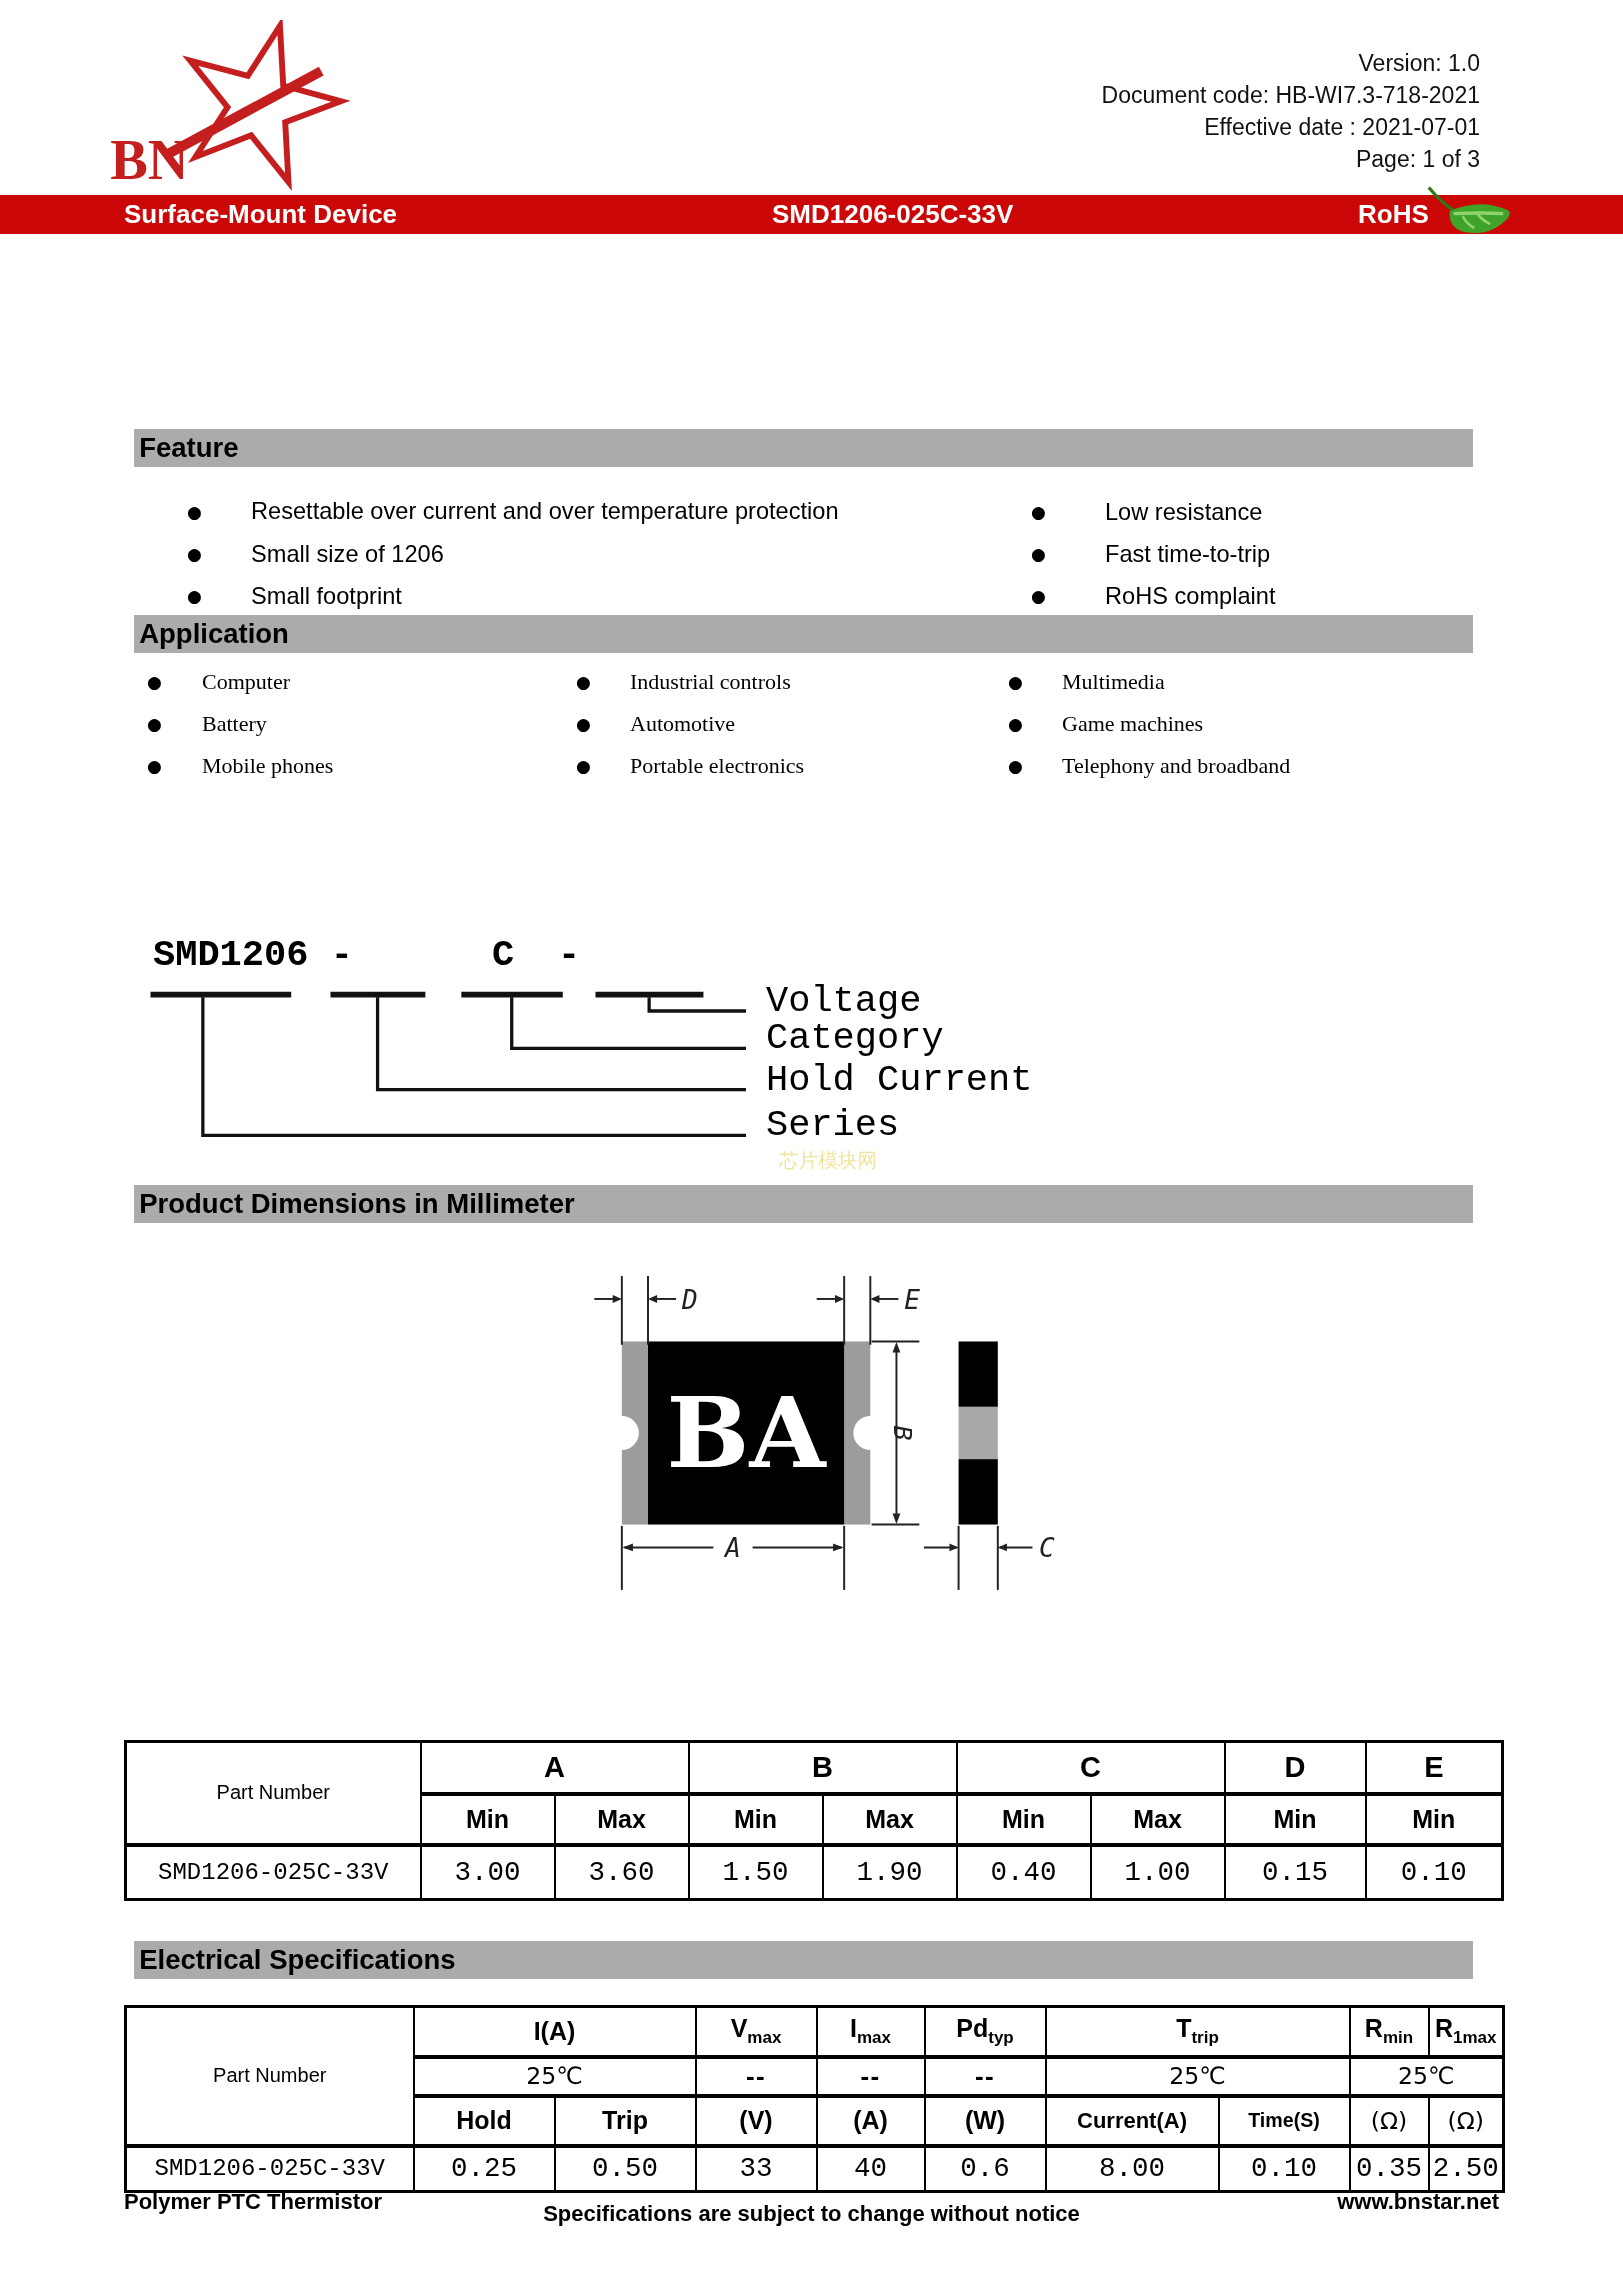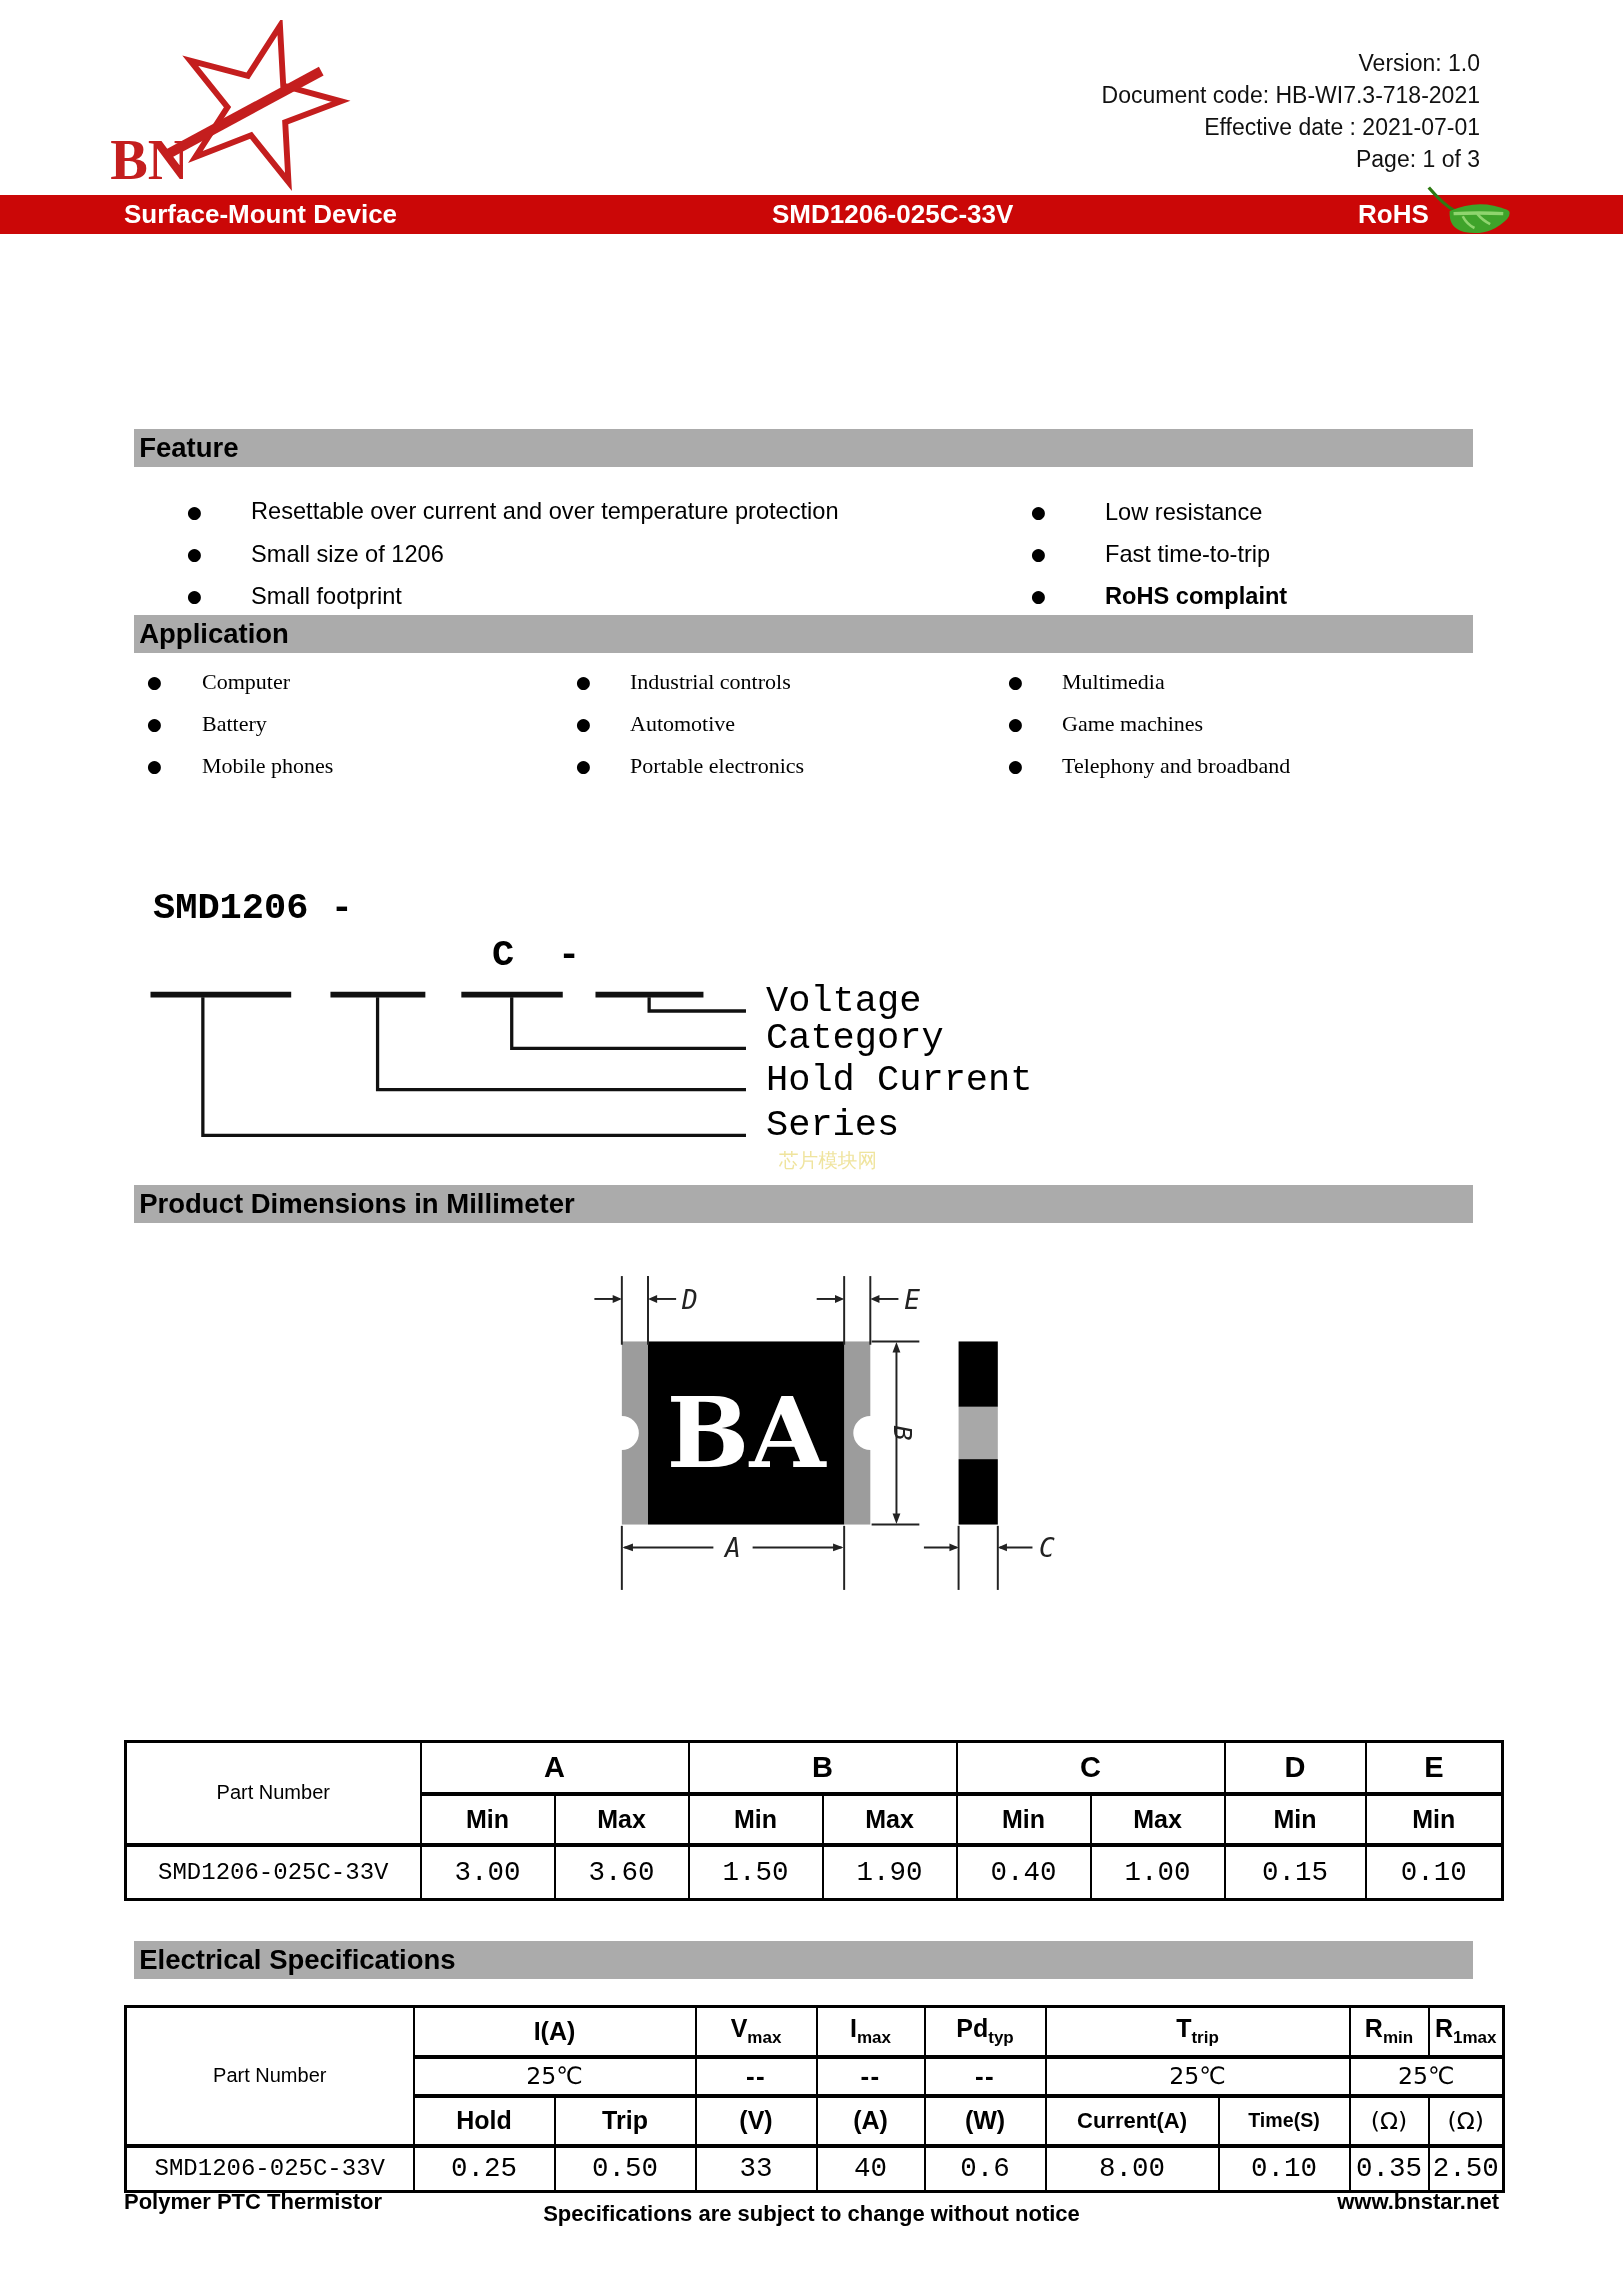--- a/index.html
+++ b/index.html
@@ -83,21 +83,21 @@
   <span class="bullet" style="left:187px;top:541px;">●</span>
   <span class="fitem" style="left:251px;top:541px;">Small size of 1206</span>
   <span class="bullet" style="left:187px;top:583px;">●</span>
   <span class="fitem" style="left:251px;top:583px;">Small footprint</span>
 
   <span class="bullet" style="left:1031px;top:499px;">●</span>
   <span class="fitem" style="left:1105px;top:499px;">Low resistance</span>
   <span class="bullet" style="left:1031px;top:541px;">●</span>
   <span class="fitem" style="left:1105px;top:541px;">Fast time-to-trip</span>
   <span class="bullet" style="left:1031px;top:583px;">●</span>
-  <span class="fitem" style="left:1105px;top:583px;font-weight:bold;">RoHS complaint</span>
+  <span class="fitem" style="left:1105px;top:583px;">RoHS complaint</span>
 
   <div class="secbar" style="top:615px;">Application</div>
 
   <span class="bullet" style="left:147px;top:669px;">●</span>
   <span class="aitem" style="left:202px;top:669px;">Computer</span>
   <span class="bullet" style="left:147px;top:711px;">●</span>
   <span class="aitem" style="left:202px;top:711px;">Battery</span>
   <span class="bullet" style="left:147px;top:753px;">●</span>
   <span class="aitem" style="left:202px;top:753px;">Mobile phones</span>
 
@@ -109,21 +109,21 @@
   <span class="aitem" style="left:630px;top:753px;">Portable electronics</span>
 
   <span class="bullet" style="left:1008px;top:669px;">●</span>
   <span class="aitem" style="left:1062px;top:669px;">Multimedia</span>
   <span class="bullet" style="left:1008px;top:711px;">●</span>
   <span class="aitem" style="left:1062px;top:711px;">Game machines</span>
   <span class="bullet" style="left:1008px;top:753px;">●</span>
   <span class="aitem" style="left:1062px;top:753px;">Telephony and broadband</span>
 
 
-  <span class="pntxt" style="left:153px;top:890px;">SMD1206 -</span>
+  <span class="pntxt" style="left:153px;top:937px;">SMD1206 -</span>
   <span class="pntxt" style="left:492px;top:937px;">C</span>
   <span class="pntxt" style="left:558px;top:937px;">-</span>
 
   <svg class="abs" style="left:0;top:916px;" width="1047" height="262" viewBox="0 0 1600 400">
     <g stroke="#111" stroke-width="9">
       <line x1="230" y1="120" x2="445" y2="120"></line>
       <line x1="505" y1="120" x2="650" y2="120"></line>
       <line x1="705" y1="120" x2="860" y2="120"></line>
       <line x1="910" y1="120" x2="1075" y2="120"></line>
     </g>

